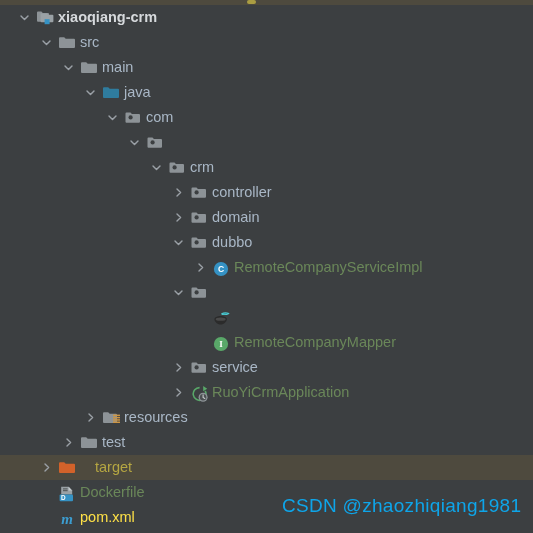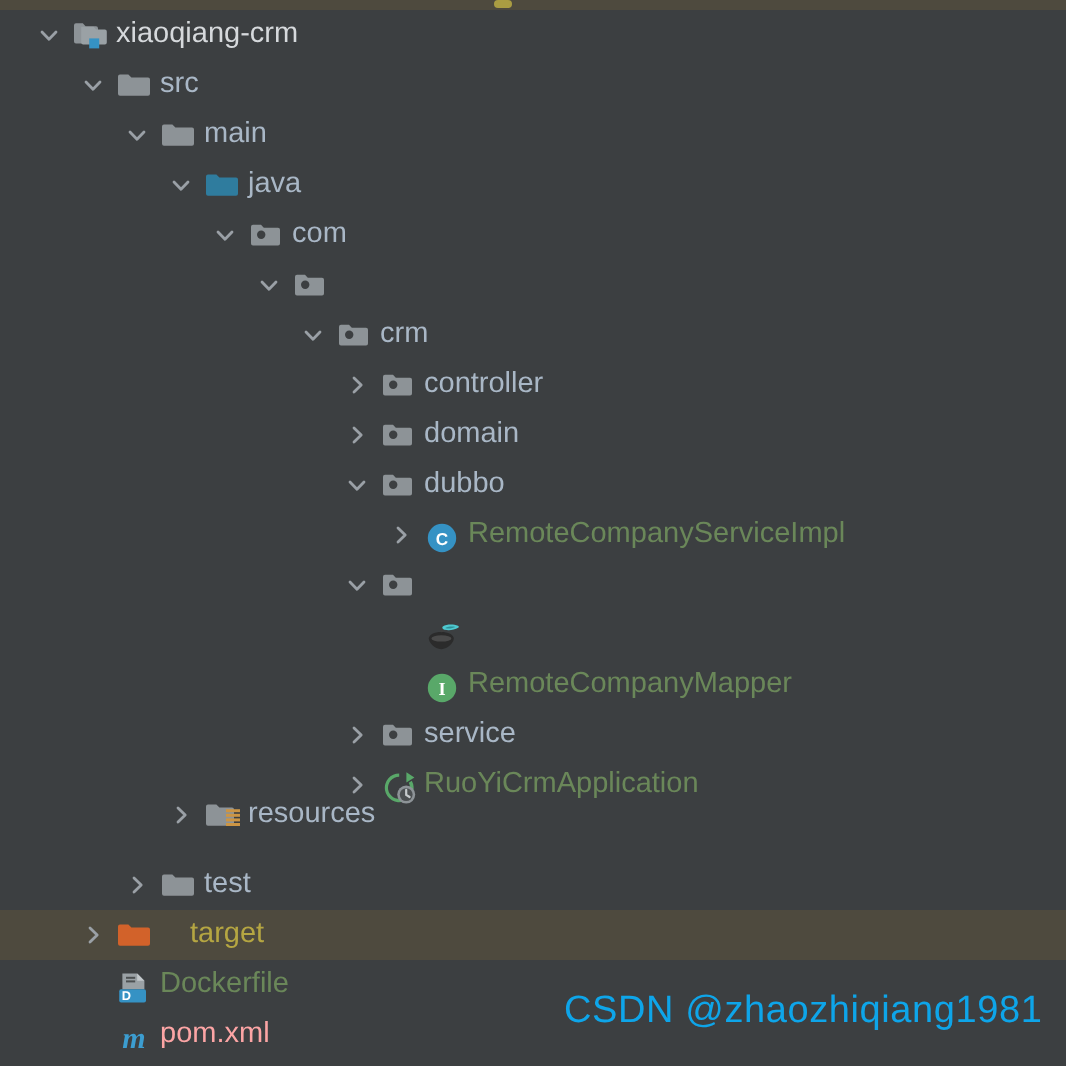--- a/index.html
+++ b/index.html
@@ -62,24 +62,24 @@
     display: block;
   }
   .icon svg { display: block; }
 
   .label {
     position: absolute;
     line-height: 25px;
     font-size: 14.5px;
     color: #a9b7c6;
   }
-  .label.bold { font-weight: normal; color: #d6d9dc; }
+  .label.bold { font-weight: bold; color: #d6d9dc; }
   .label.green { color: #6a8759; }
   .label.olive { color: #b5a642; }
-  .label.teal { color: #fca5a5; }
+  .label.teal { color: #fde047; }
 
   .watermark {
     position: absolute;
     left: 282px;
     top: 495px;
     font-size: 19px;
     color: #0ea5e9;
     letter-spacing: .3px;
     font-family: "Liberation Sans", sans-serif;
   }
@@ -302,21 +302,21 @@
           <svg width="20" height="18" viewBox="0 0 20 18" xmlns="http://www.w3.org/2000/svg">
             <path d="M9.6 1.7a7.2 7.2 0 1 0 6.3 3.7l-1.5 1a5.5 5.5 0 1 1-4.8-3z" fill="#59a869"></path>
             <path d="M13.2 1.1l4 2.6-4 2.6z" fill="#59a869"></path>
             <circle cx="13.1" cy="12.3" r="4.5" fill="#8d9397"></circle>
             <circle cx="13.1" cy="12.3" r="3.2" fill="#4c5052"></circle>
             <path d="M13.1 9.9v2.5l1.7 1.1" stroke="#c6cbcd" stroke-width="1.1" fill="none" stroke-linecap="round"></path>
           </svg>
         </span>
         <span class="label green" style="left: 212px;">RuoYiCrmApplication</span>
       </div>
-      <div class="row" style="top: 395px;">
+      <div class="row" style="top: 405px;">
         <span class="arrow" style="left: 84px;">
           <svg width="13" height="13" viewBox="0 0 13 13">
             <path d="M5 3l3.6 3.5L5 10" stroke="#9aa0a6" stroke-width="1.4" fill="none" stroke-linecap="round" stroke-linejoin="round"></path>
           </svg>
         </span>
         <span class="icon" style="left: 102px;">
           <svg width="20" height="15" viewBox="0 0 20 15" xmlns="http://www.w3.org/2000/svg">
             <path d="M1 3.2a1 1 0 0 1 1-1h4.2l1.5 1.6H14a1 1 0 0 1 1 1v7.1a1 1 0 0 1-1 1H2a1 1 0 0 1-1-1z" fill="#8d9397"></path>
             <rect x="11" y="4.6" width="7" height="1.5" fill="#cc9544"></rect>
             <rect x="11" y="6.9" width="7" height="1.5" fill="#cc9544"></rect>

